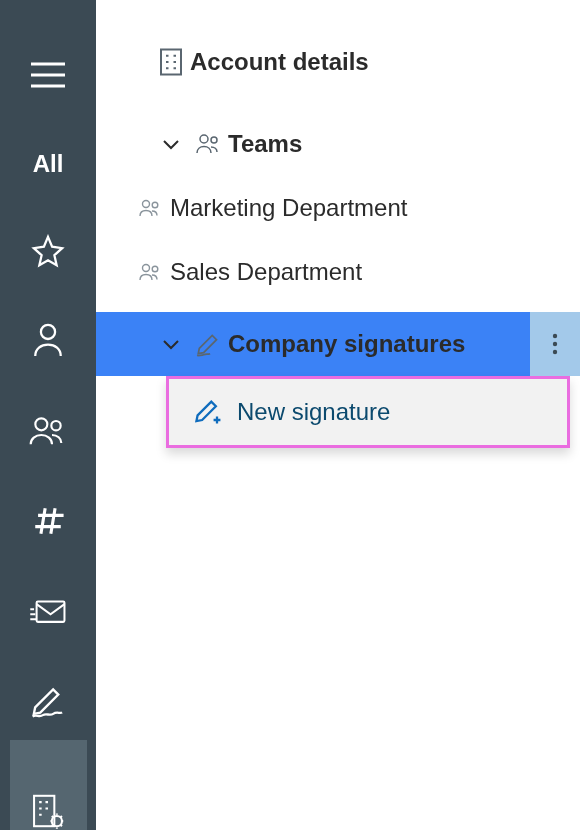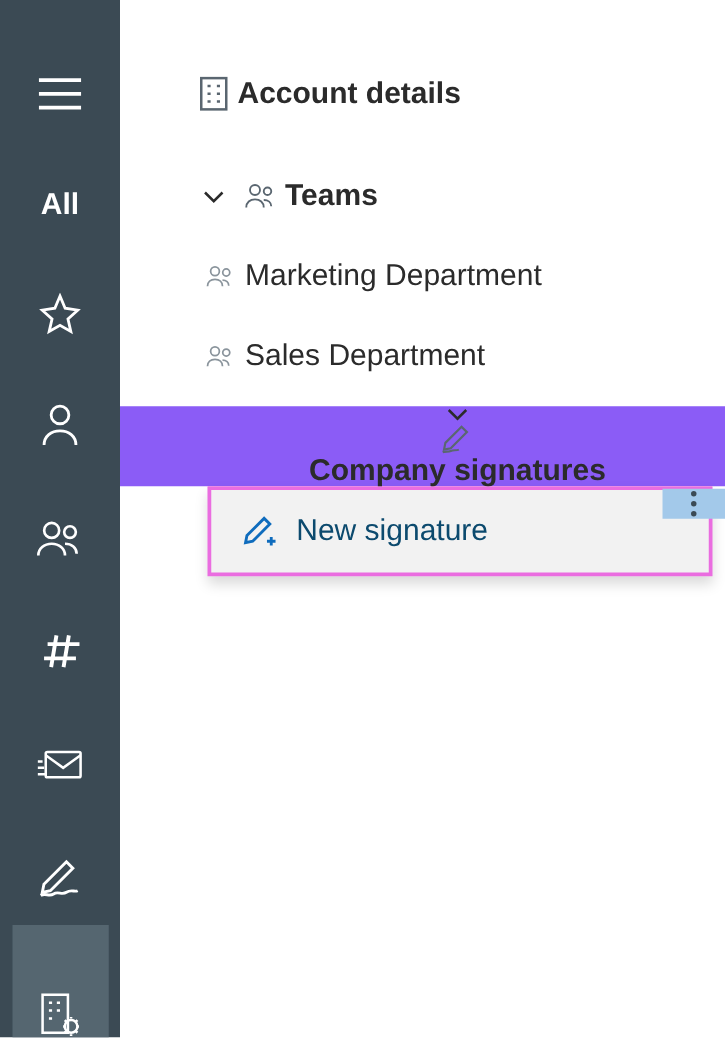--- a/index.html
+++ b/index.html
@@ -36,36 +36,34 @@
     }
     .sidebar-label {
       color: #fff;
       font-size: 24px;
       font-weight: 600;
     }
     .content {
       flex: 1;
       padding-top: 30px;
       position: relative;
-      margin-top: 13px;
     }
     .tree-row {
       display: flex;
       align-items: center;
       height: 64px;
       padding-left: 28px;
       cursor: pointer;
       font-size: 24px;
     }
     .tree-row.indent-0 { padding-left: 56px; }
     .tree-row.indent-0.has-chevron { }
-    .tree-row.indent-1 { padding-left: 62px; }
+    .tree-row.indent-1 { padding-left: 36px; }
     .tree-row.selected {
-      background: #8b5cf6;
-      flex-direction: column;
+      background: #3b82f6;
     }
     .tree-row .chevron {
       width: 38px;
       display: flex;
       justify-content: center;
       color: #2b2b2b;
     }
     .tree-row .row-icon {
       width: 38px;
       display: flex;

